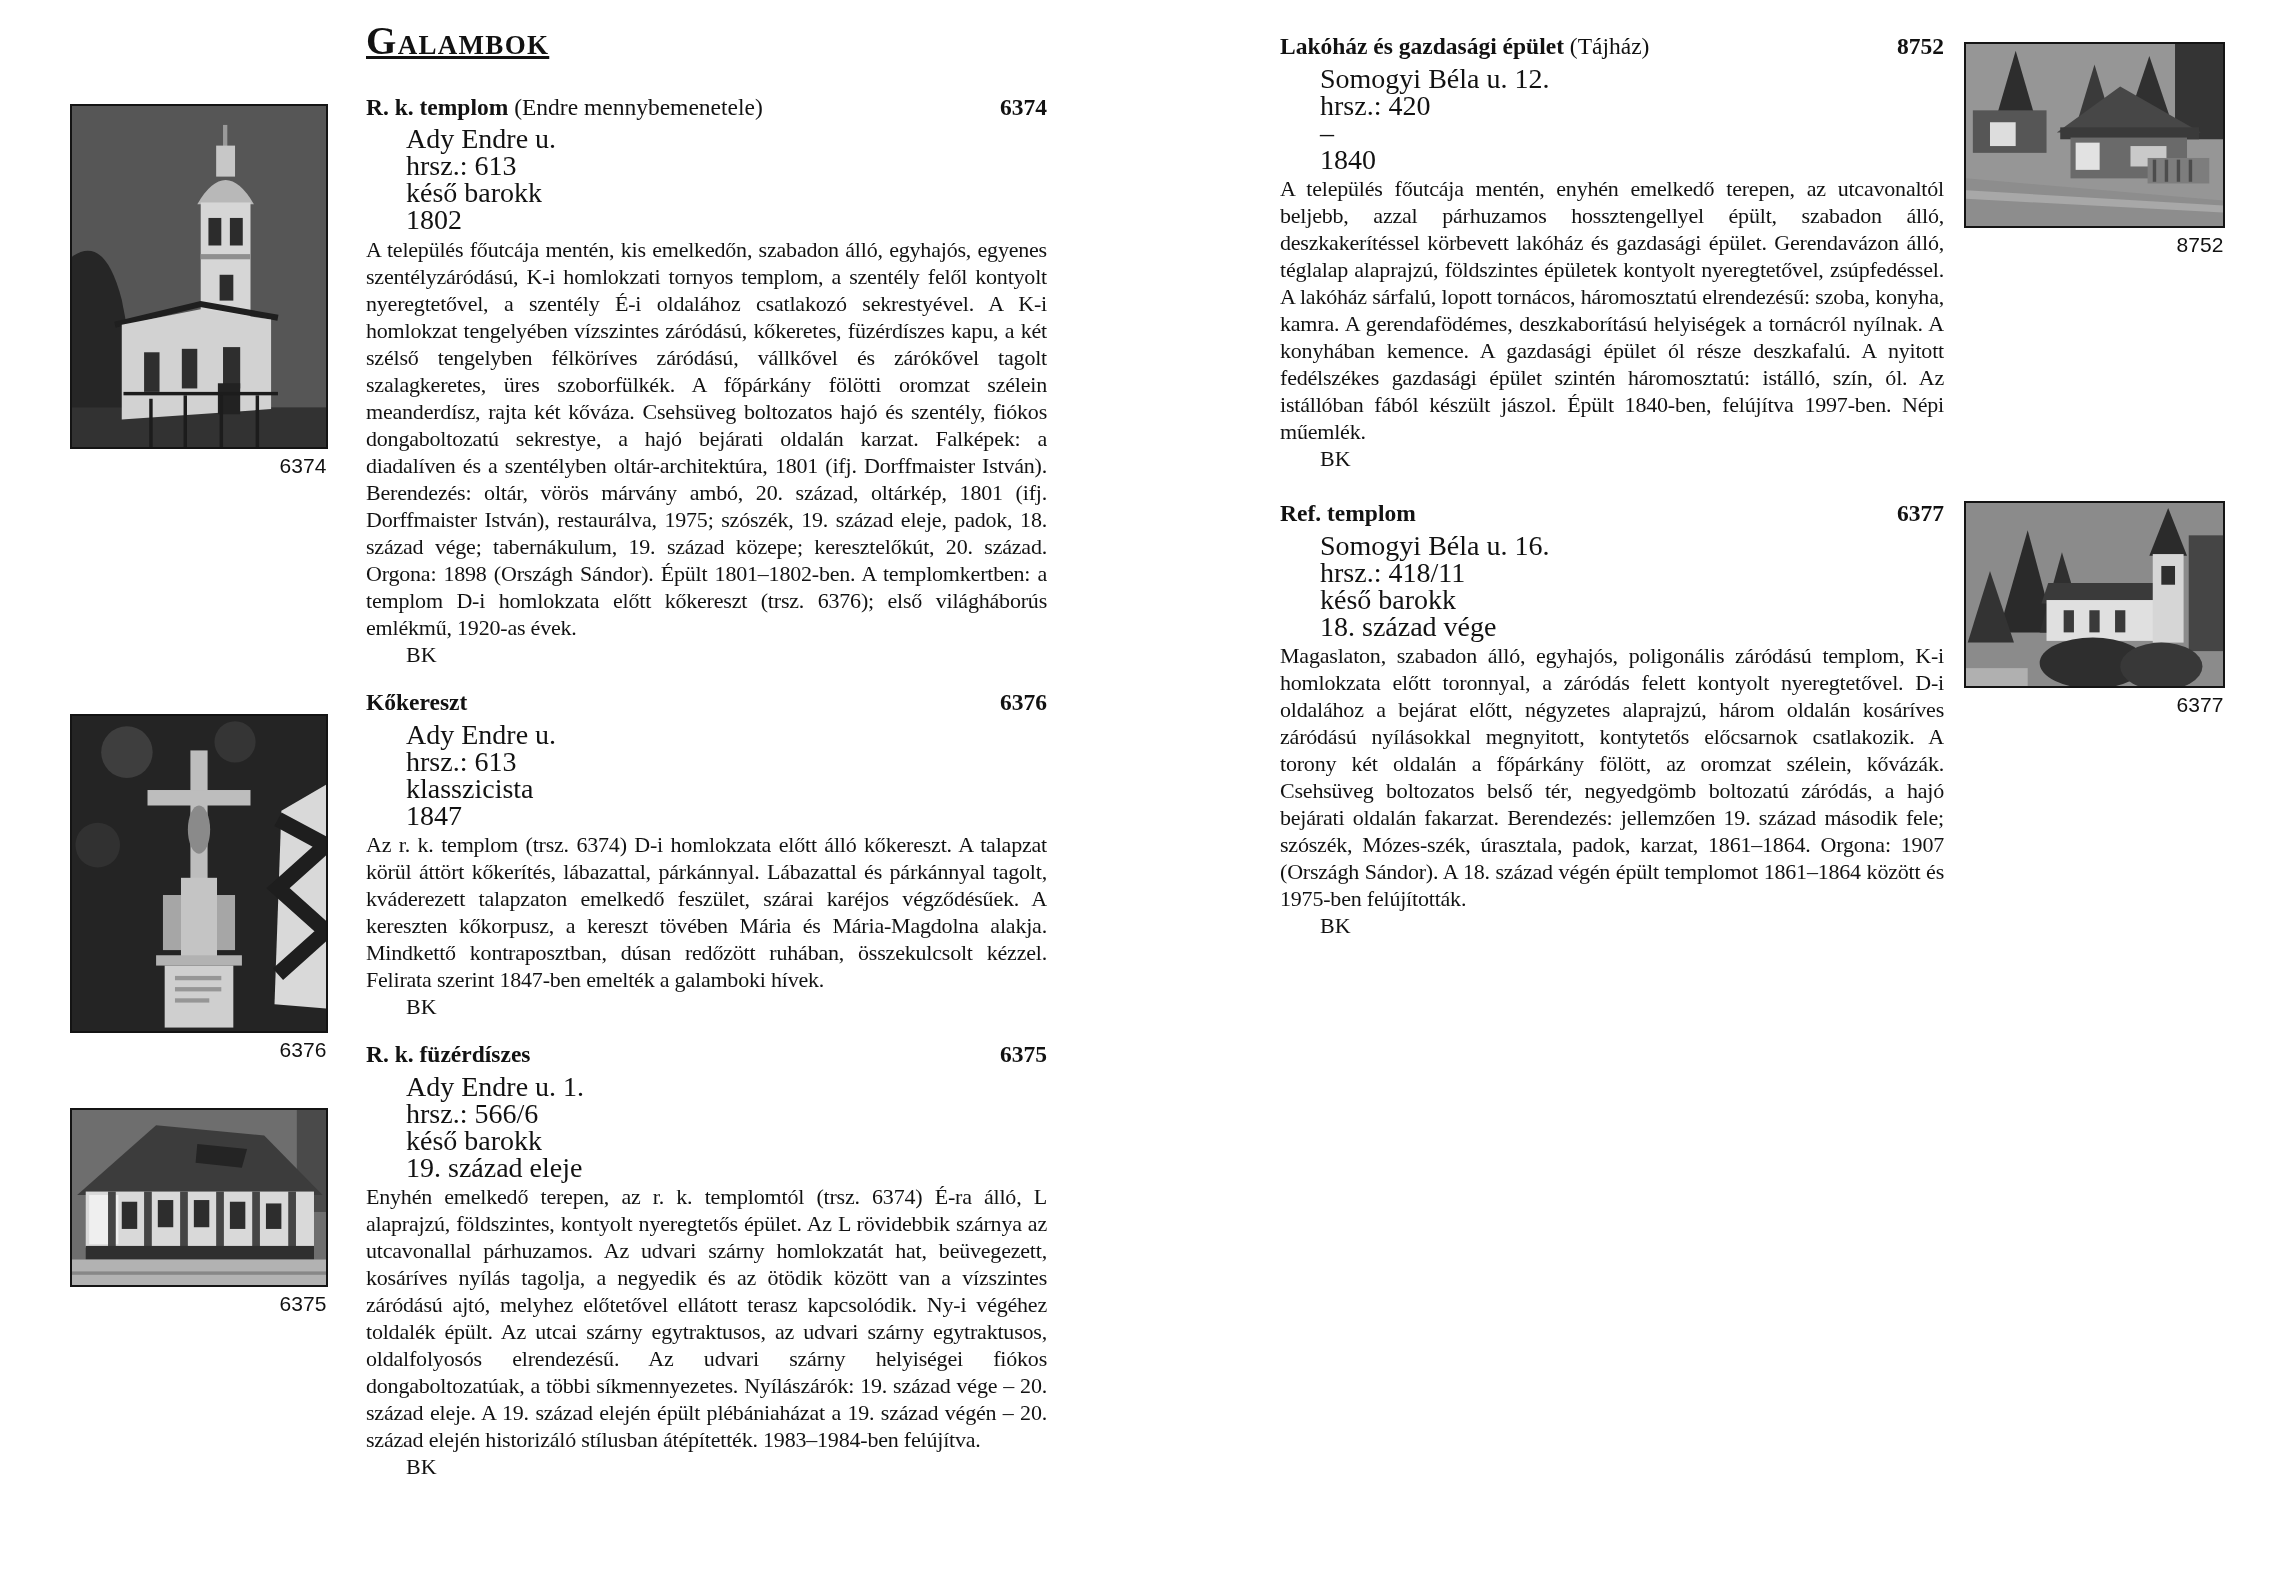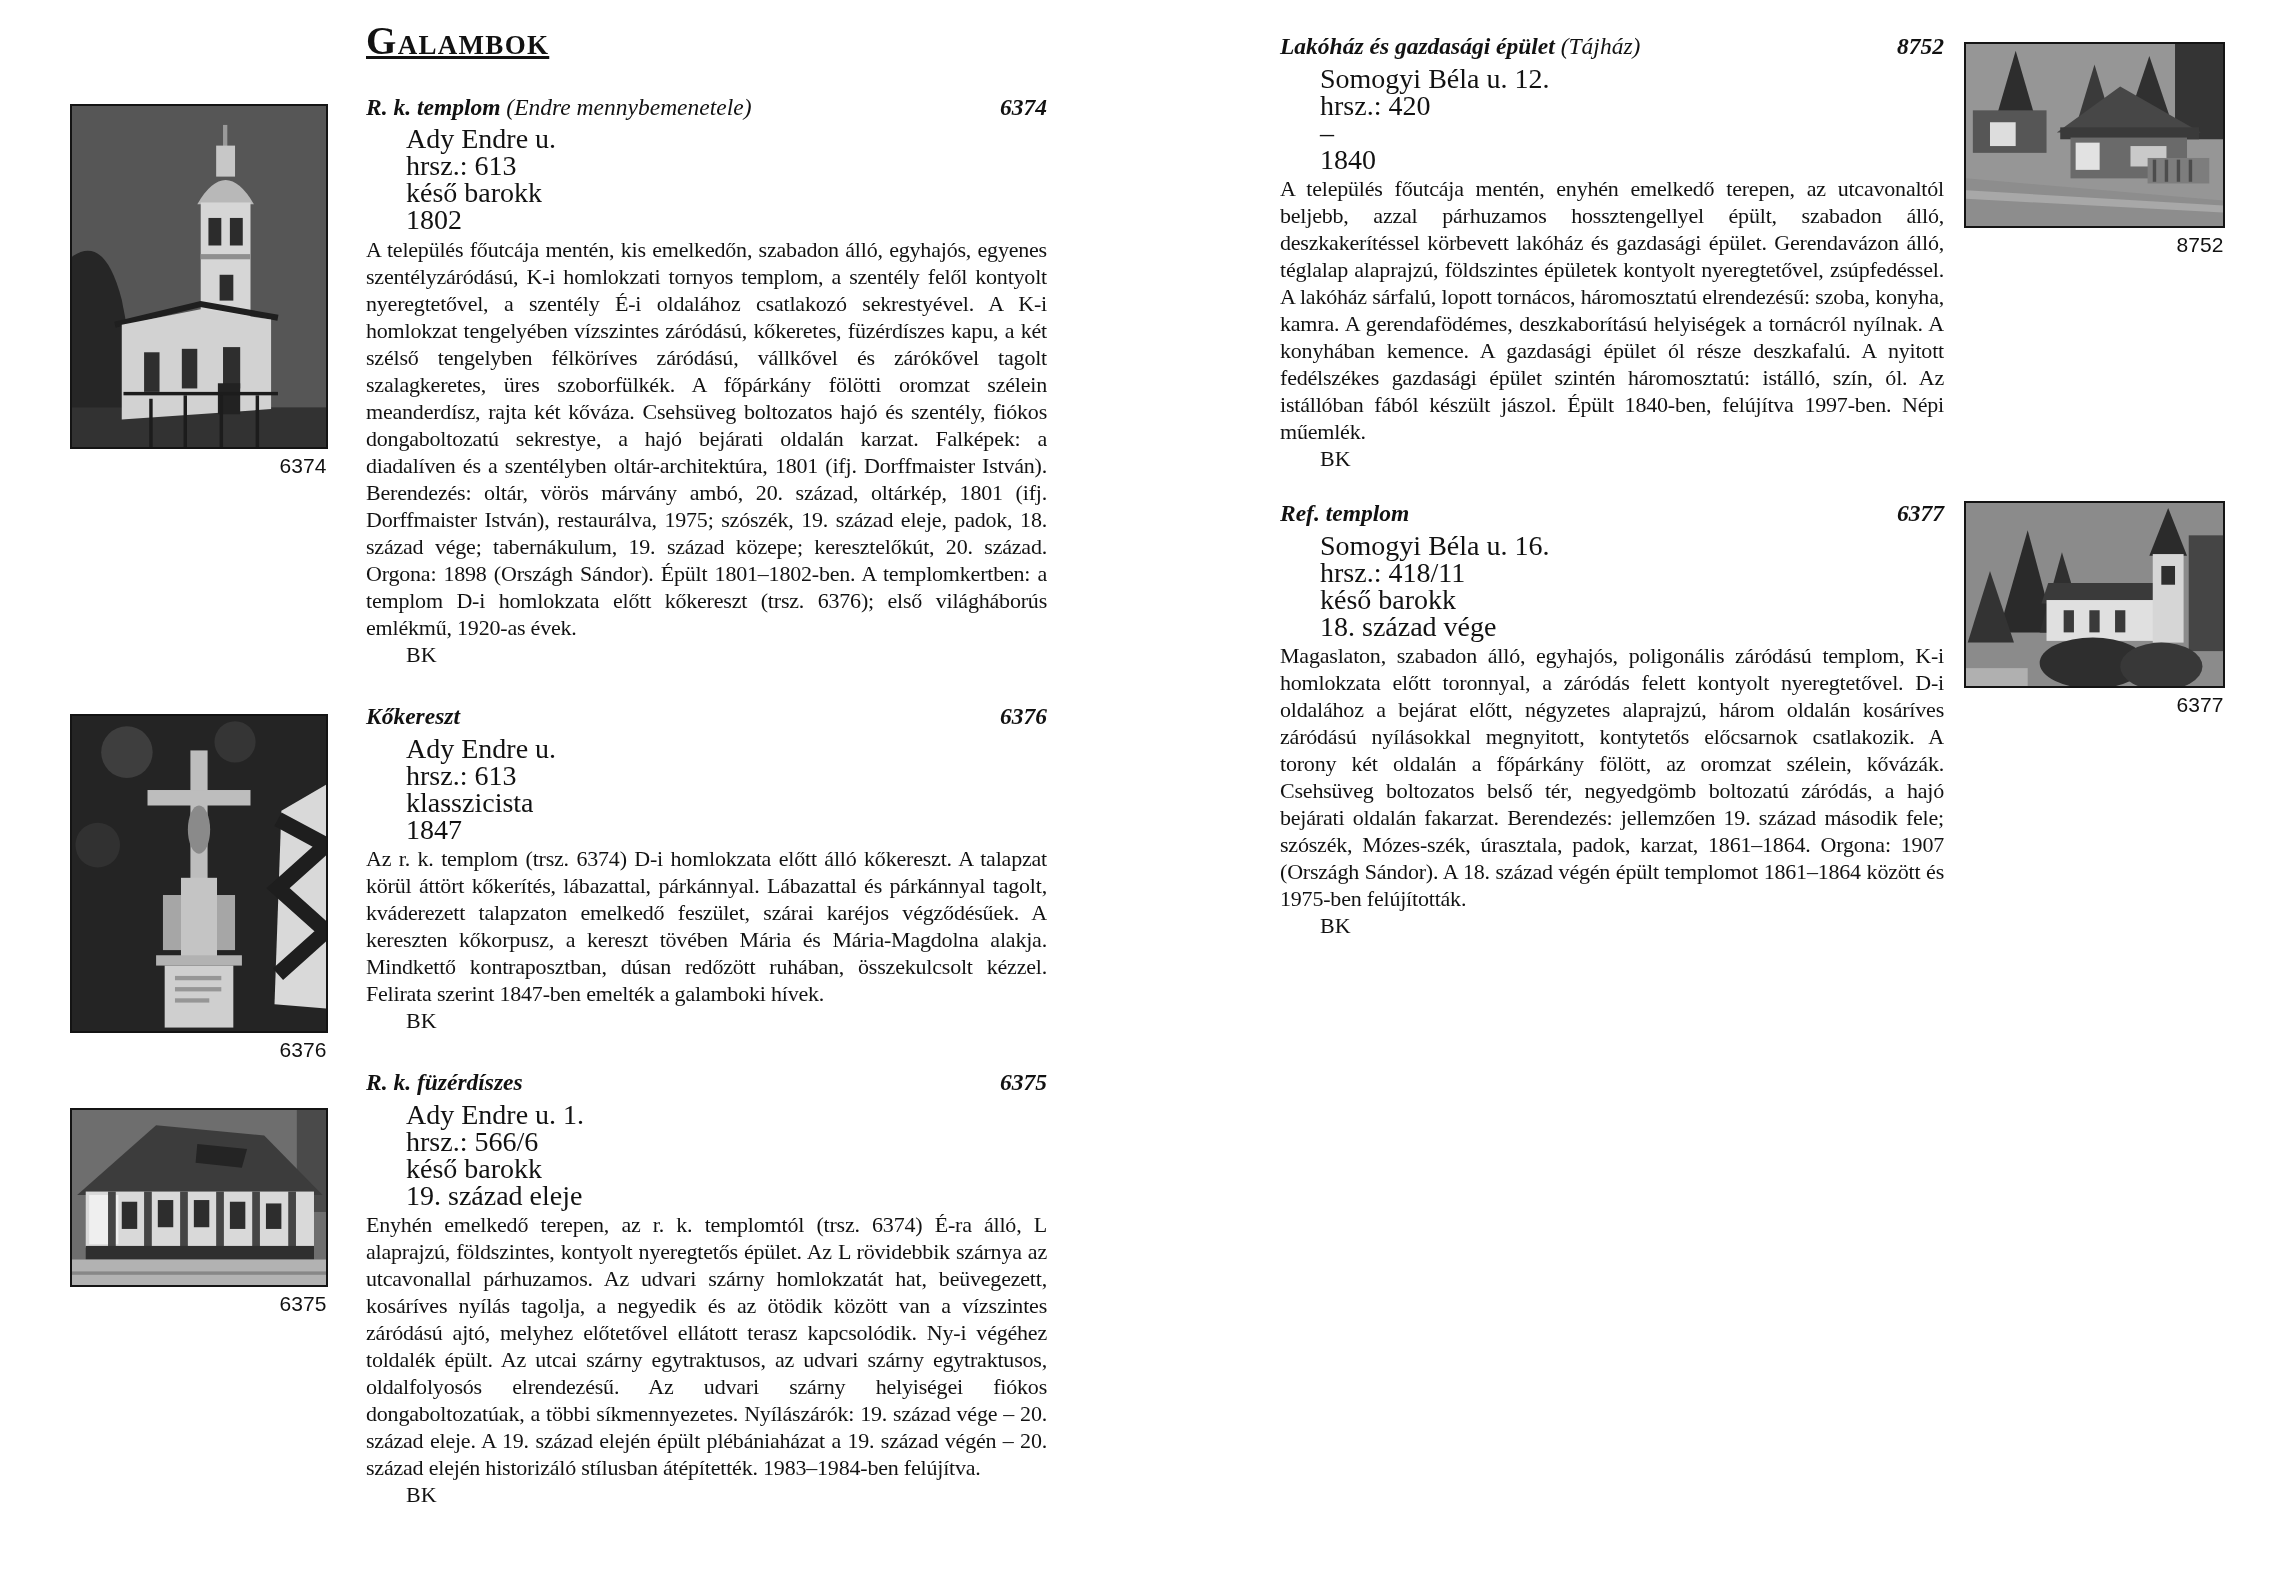--- a/index.html
+++ b/index.html
@@ -17,30 +17,29 @@
   .col-right{left:1280px;top:31px;width:664px;}
   .page-title{
     font-size:39px;
     font-variant:small-caps;
     letter-spacing:1.3px;
     font-weight:600;
     margin:0 0 30px 0;
     line-height:1.05;
     text-decoration:underline;
   }
-  .entry{margin-top:33px;}
+  .entry{margin-top:19px;}
   .entry.first{margin-top:0;}
   .entry-head{
     display:flex;
     justify-content:space-between;
     align-items:center;
     font-size:23.5px;
     line-height:30px;
     margin-bottom:3.5px;
-    font-style:italic;
   }
   .entry-name{font-weight:bold;}
   .entry-suffix{font-weight:normal;}
   .entry-num{font-weight:bold;white-space:nowrap;padding-left:17.4px;}
   .meta{padding-left:40px;}
   .meta div{
     font-size:28px;
     line-height:27px;
   }
   .body{

